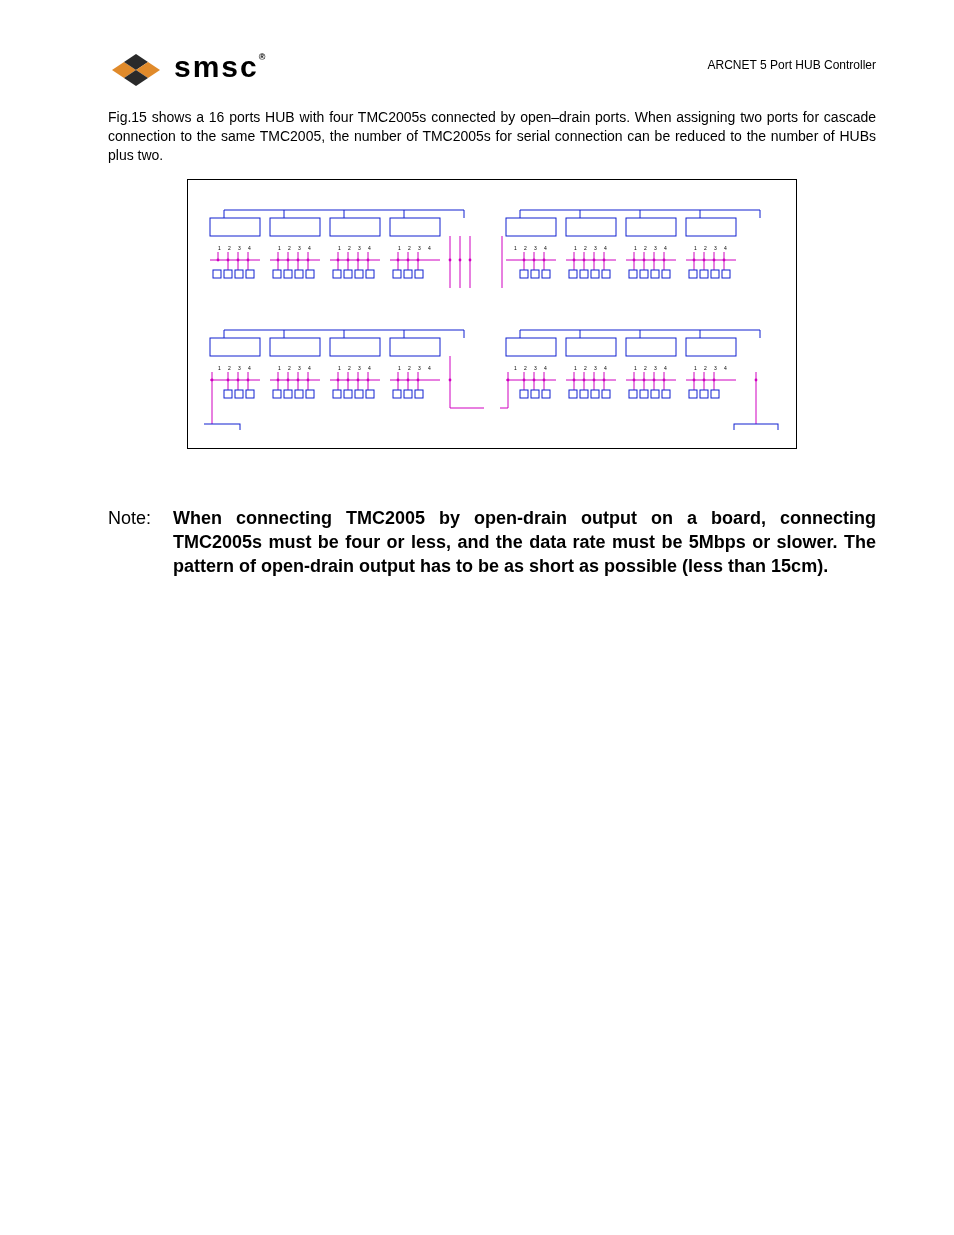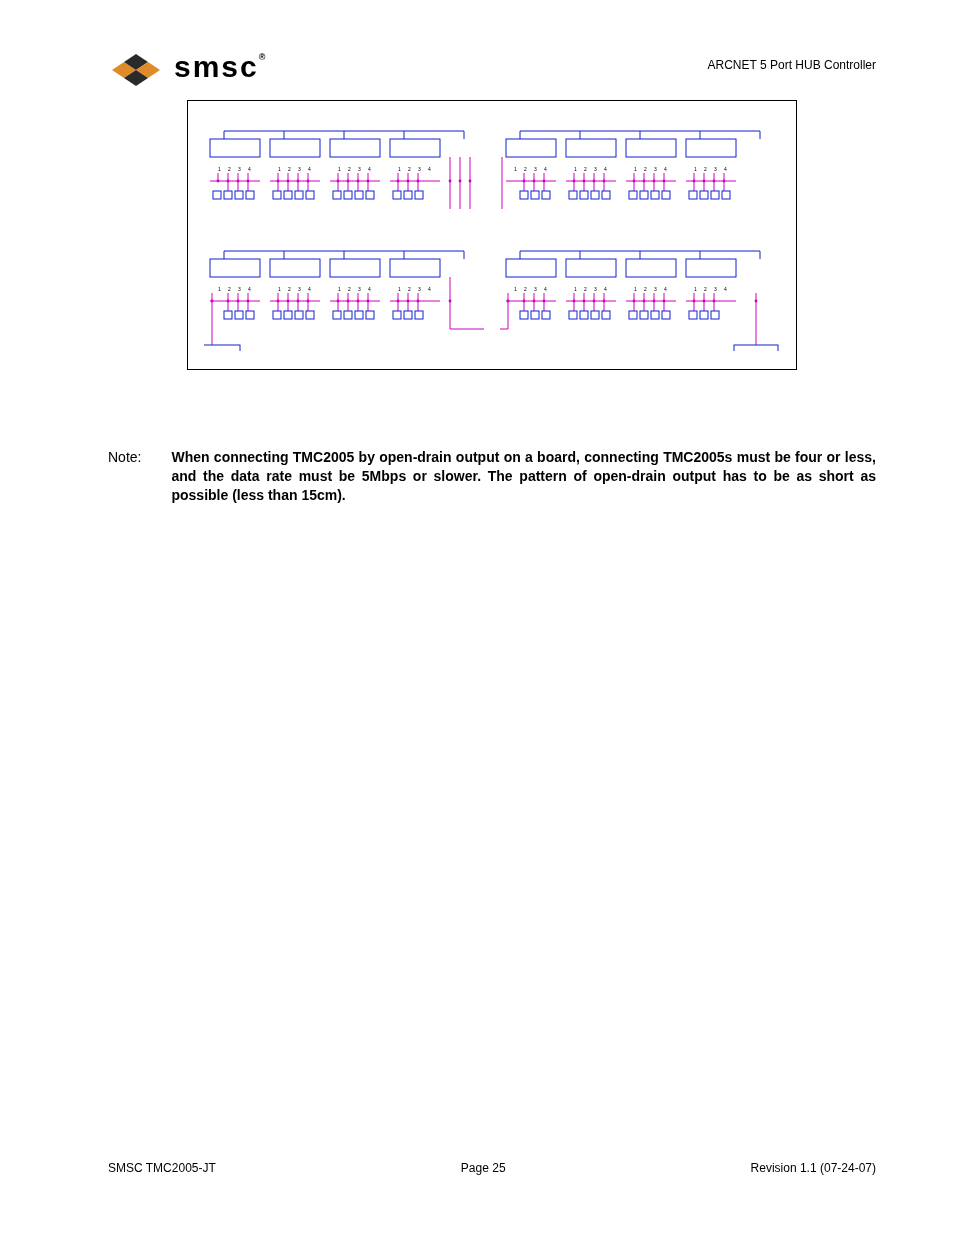--- a/index.html
+++ b/index.html
@@ -66,24 +66,24 @@
     border: 1px solid #000;
     padding: 20px 16px 18px 16px;
   }
   .hub-grid {
     display: grid;
     grid-template-columns: 1fr 1fr;
     gap: 14px 16px;
   }
   .hub-row2 { margin-top: 6px; }
   .note-block {
-    margin-top: 78px;
+    margin-top: 57px;
     display: flex;
-    gap: 30px;
-    font-size: 14px;
+    gap: 22px;
+    font-size: 18px;
     line-height: 1.35;
     text-align: justify;
   }
   .note-label { flex: 0 0 auto; }
   .note-text { flex: 1 1 auto; font-weight: bold; }
   .footer {
     position: absolute;
     bottom: 60px;
     left: 108px;
     right: 78px;
@@ -114,20 +114,21 @@
       <polygon points="4,22 16,14 28,22 16,30" fill="#e08a2a"></polygon>
       <polygon points="16,14 28,6 40,14 28,22" fill="#2a2a2a"></polygon>
       <polygon points="28,22 40,14 52,22 40,30" fill="#e08a2a"></polygon>
       <polygon points="16,30 28,22 40,30 28,38" fill="#2a2a2a"></polygon>
     </svg>
     <span class="logo-word">
       <span>smsc</span><span class="logo-r">®</span>
     </span>
   </div>
 
+  <div class="body-text">Fig.15 shows a 16 ports HUB with four TMC2005s connected by open–drain ports. When assigning two ports for cascade connection to the same TMC2005, the number of TMC2005s for serial connection can be reduced to the number of HUBs plus two.</div>
 
   <div class="figure-wrap">
     <div class="figure">
       <div class="hub-grid">
 
         <svg class="hub-svg" viewBox="0 0 280 100" width="280" height="100">
 
           <polyline class="bus-bar" points="20,18 20,10 260,10 260,18"></polyline>
           <line class="bus-bar" x1="80" y1="10" x2="80" y2="18"></line>
           <line class="bus-bar" x1="140" y1="10" x2="140" y2="18"></line>
@@ -481,19 +482,14 @@
         </svg>
       </div>
     </div>
   </div>
 
   <div class="note-block">
     <div class="note-label">Note:</div>
     <div class="note-text">When connecting TMC2005 by open-drain output on a board, connecting TMC2005s must be four or less, and the data rate must be 5Mbps or slower. The pattern of open-drain output has to be as short as possible (less than 15cm).</div>
   </div>
 
-  <div class="footer">
-    <span>SMSC TMC2005-JT</span>
-    <span>Page 25</span>
-    <span>Revision 1.1 (07-24-07)</span>
-  </div>
 
 </div>
 
 </body></html>

